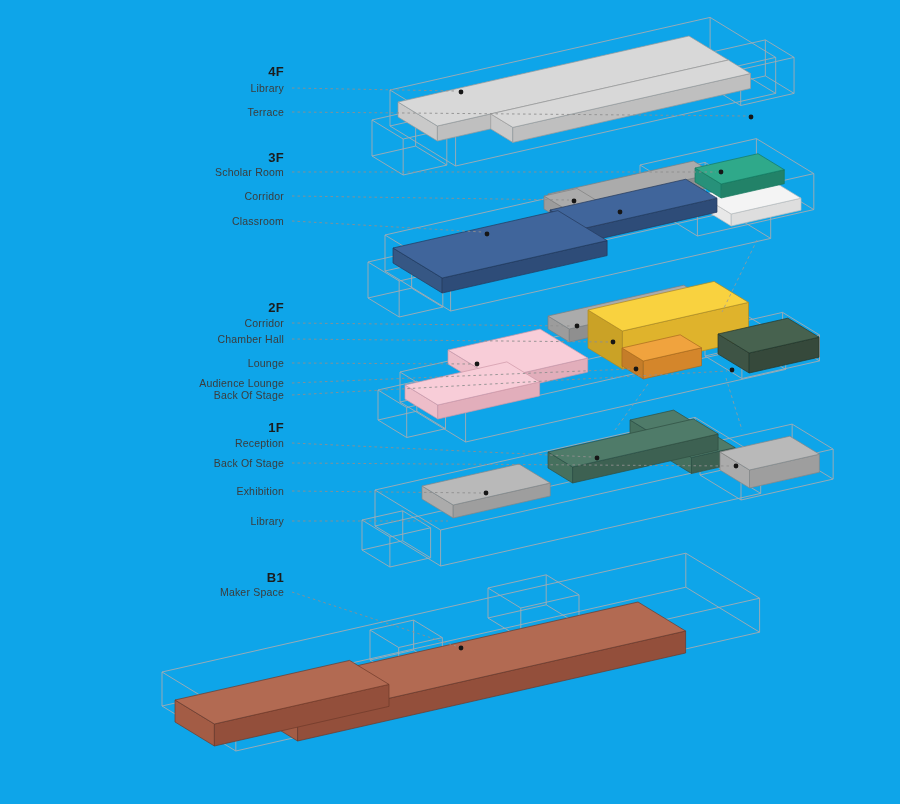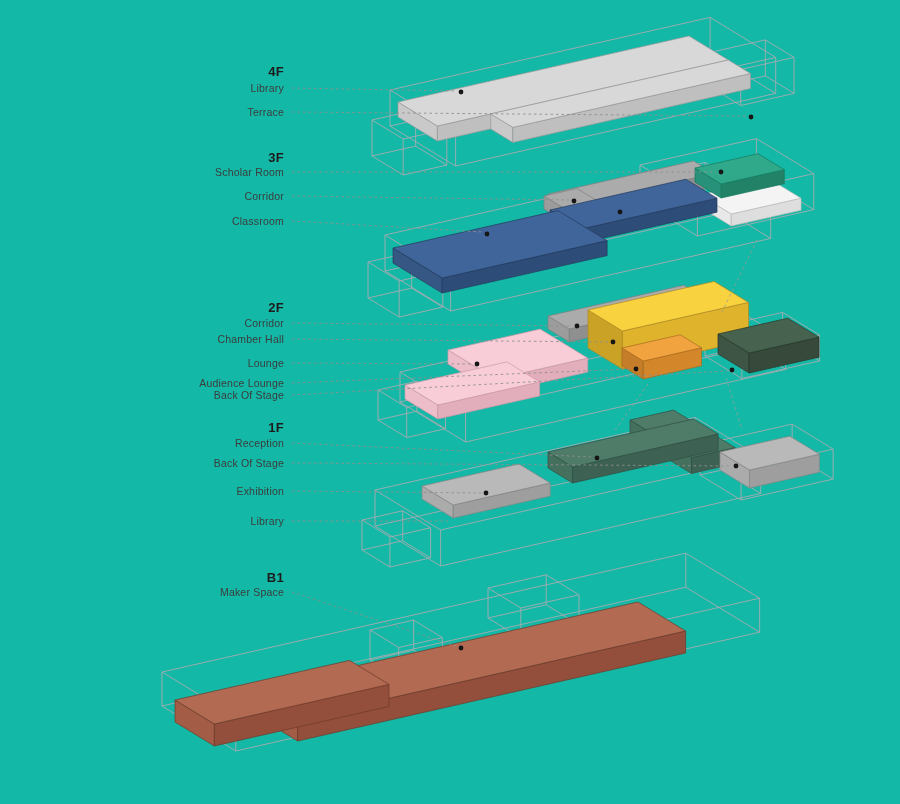--- a/index.html
+++ b/index.html
@@ -1,17 +1,17 @@
 <!DOCTYPE html>
 <html style="--code-color: #1c1c1c; --room-color: #3c3c3c;"><head>
 <meta charset="utf-8">
 <style>
   html,body{margin:0;padding:0;background:#ffffff;}
   .stage{
-    position:relative;width:900px;height:804px;background:#14b8a6;overflow:hidden;
+    position:relative;width:900px;height:804px;background:#0ea5e9;overflow:hidden;
     font-family:"Liberation Sans", sans-serif;
   }
   svg{display:block;}
   text{font-family:"Liberation Sans", sans-serif;}
   .code{font-size:13px;font-weight:bold;fill:var(--code-color,#1c1c1c);letter-spacing:.3px;}
   .room{font-size:10.5px;fill:var(--room-color,#3c3c3c);letter-spacing:.2px;}
 </style>
 </head>
 <body>
 

